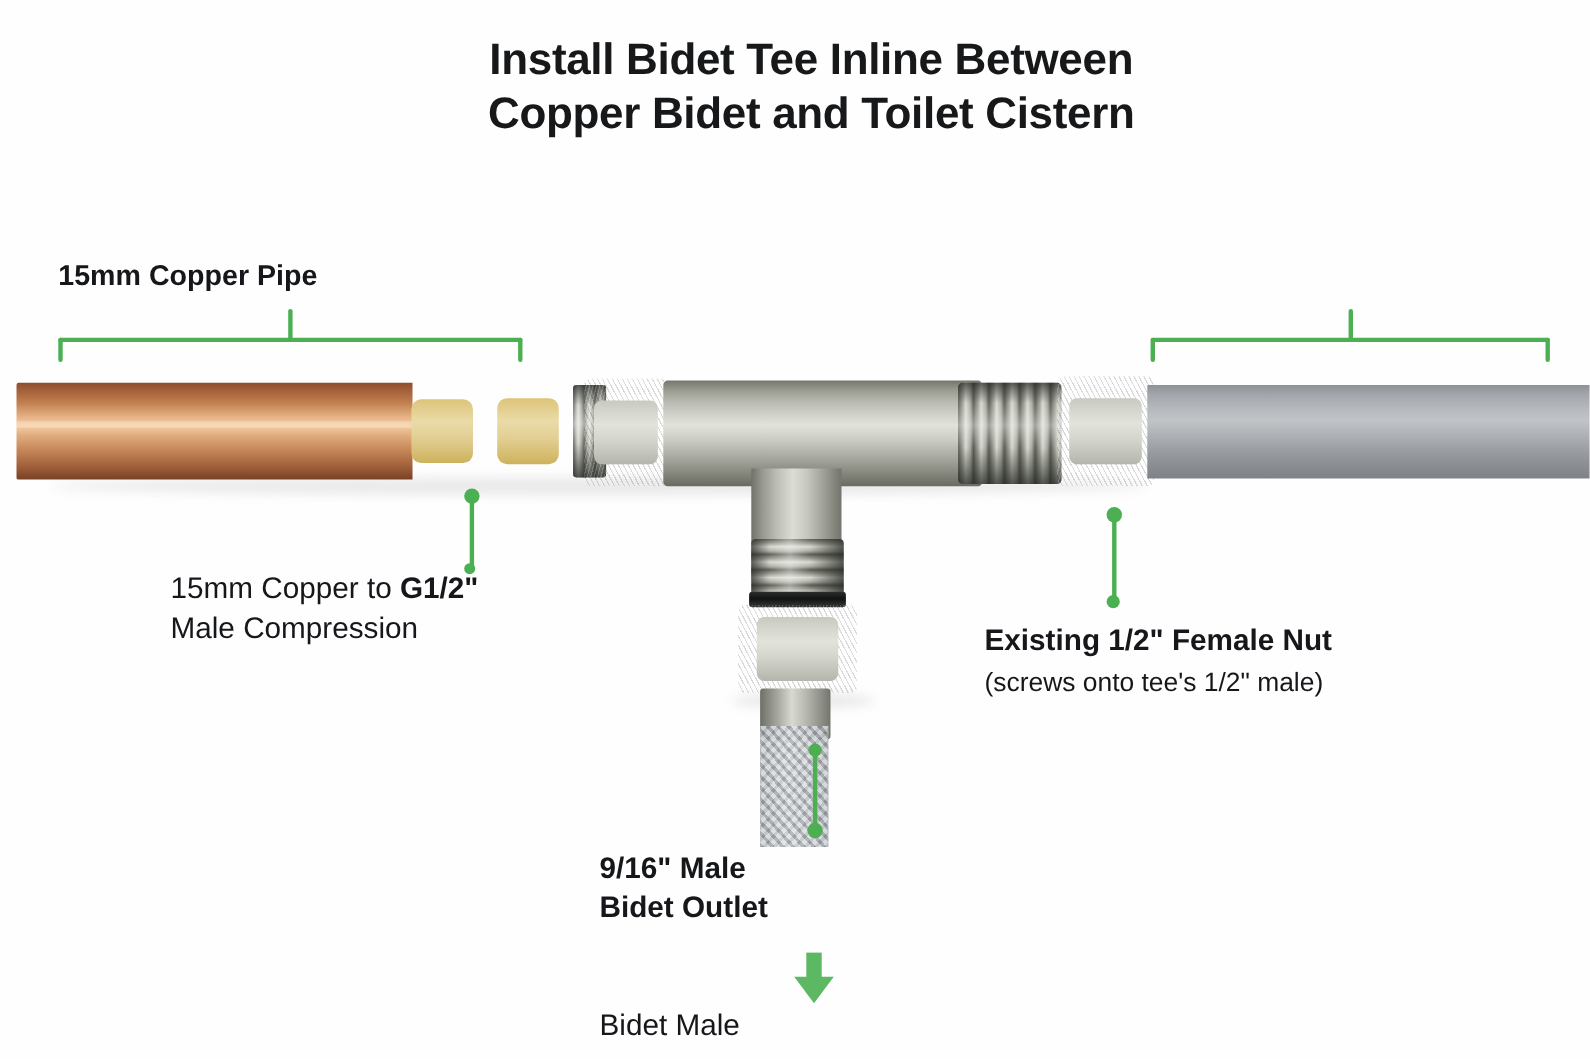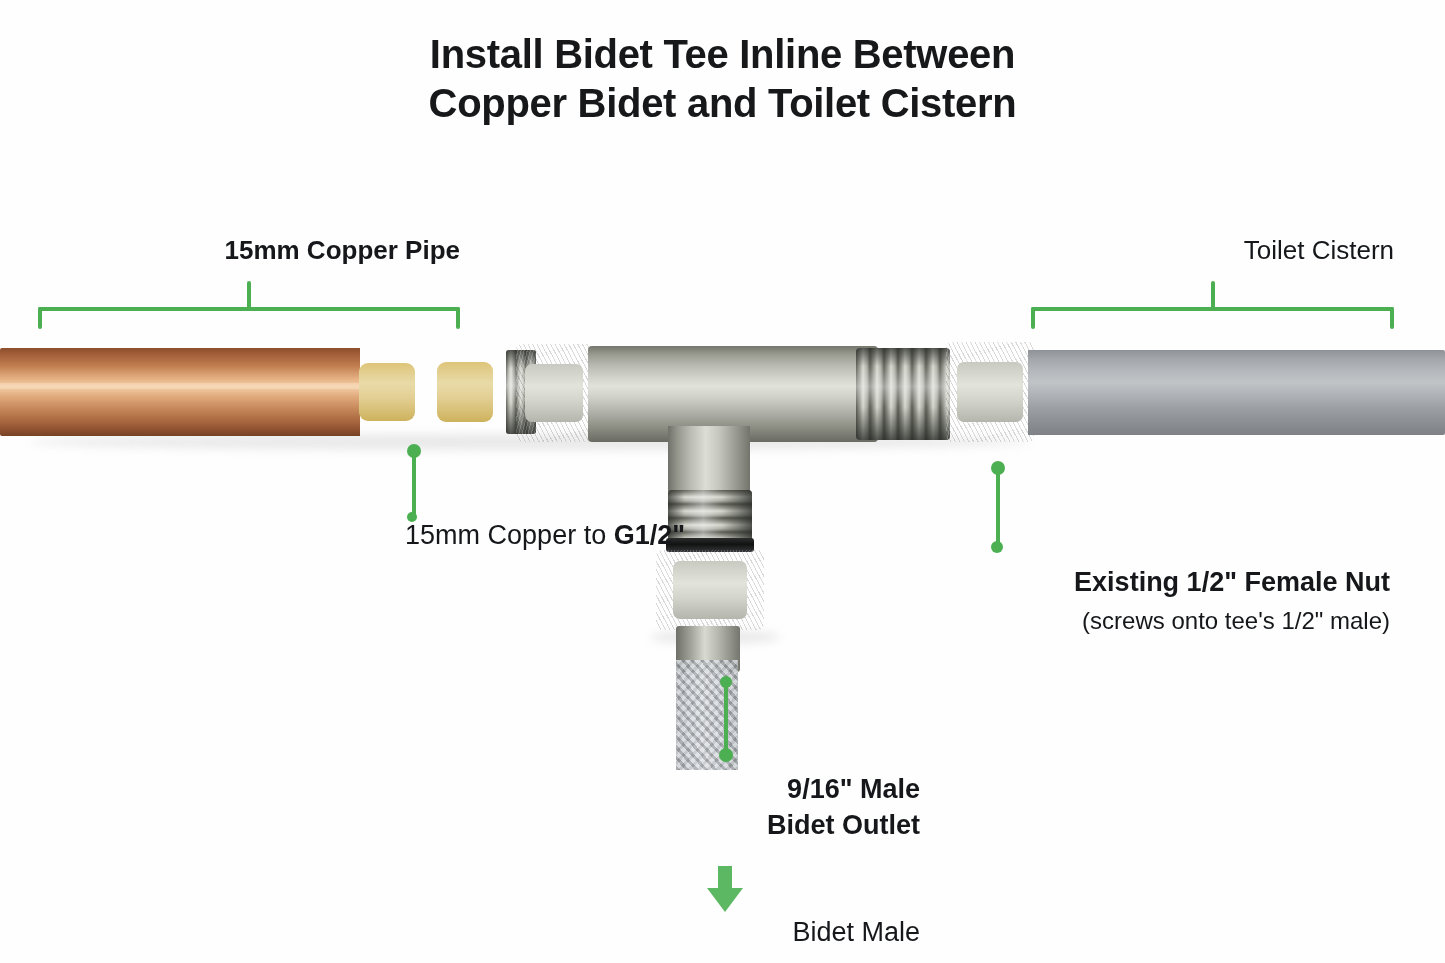--- a/index.html
+++ b/index.html
@@ -1,34 +1,34 @@
 <!DOCTYPE html>
 <html><head>
 <meta charset="utf-8">
 <style>
   html,body{margin:0;padding:0;background:#ffffff;}
   body{
     width:1445px;height:963px;position:relative;overflow:hidden;
     font-family:"Liberation Sans","DejaVu Sans",sans-serif;
     color:#1a1a1a;background:#fefefe;
   }
-  .stage{position:absolute;inset:0;}
+  .stage{position:absolute;inset:0;margin-left:15px;}
 
   
   #title{
     position:absolute;left:0;top:30px;width:1445px;text-align:center;
     font-size:40px;font-weight:bold;line-height:1.22;letter-spacing:-0.3px;
     color:#17181a;
   }
   #title .l2{display:block;}
 
   
   .cap{position:absolute;line-height:1.32;color:#15171a;}
   .cap .b{font-weight:bold;}
-  .center{text-align:right;}
+  .center{text-align:left;}
 
   
   .bracket{position:absolute;}
   .bracket .bar{position:absolute;left:0;top:0;height:4px;width:100%;
       background:#4caf52;border-radius:2px;}
   .bracket .endL,.bracket .endR{position:absolute;top:0;width:4px;
       background:#4caf52;border-radius:2px;}
   .bracket .endL{left:0;}
   .bracket .endR{right:0;}
   .bracket .stem{position:absolute;width:4px;background:#4caf52;border-radius:2px;}
@@ -192,21 +192,20 @@
 
   <div class="cap center" style="left:38px;top:233px;width:422px;font-size:26px;font-weight:bold;">15mm Copper Pipe</div>
 
   <div class="bracket" style="left:38px;top:307px;width:422px;height:22px;">
     <div class="bar"></div>
     <div class="endL" style="height:22px;"></div>
     <div class="endR" style="height:22px;"></div>
     <div class="stem" style="left:209px;top:-26px;height:28px;"></div>
   </div>
 
-  <div class="cap center" style="left:1031px;top:233px;width:363px;font-size:26px;font-weight:normal;">Toilet Cistern</div>
 
   <div class="bracket" style="left:1031px;top:307px;width:363px;height:22px;">
     <div class="bar"></div>
     <div class="endL" style="height:22px;"></div>
     <div class="endR" style="height:22px;"></div>
     <div class="stem" style="left:180px;top:-26px;height:28px;"></div>
   </div>
 
   <div id="assembly">
 
@@ -261,20 +260,21 @@
   </div>
 
   <div class="dot" style="left:407px;top:444px;"></div>
   <div class="leader" style="left:412px;top:450px;height:68px;"></div>
   <div class="dot" style="left:407px;top:512px;width:10px;height:10px;"></div>
 
   <div class="cap center" style="left:140px;top:518px;width:545px;font-size:27px;">
     <div>
       <span>15mm Copper to </span><span class="b">G1/2"</span>
     </div>
+    <div>Male Compression</div>
   </div>
 
   <div class="dot" style="left:991px;top:461px;"></div>
   <div class="leader" style="left:996px;top:468px;height:80px;"></div>
   <div class="dot" style="left:991px;top:541px;width:12px;height:12px;"></div>
 
   <div class="cap center" style="left:880px;top:565px;width:510px;">
     <div class="b" style="font-size:27px;">Existing 1/2" Female Nut</div>
     <div style="font-size:24px;margin-top:4px;">(screws onto tee's 1/2" male)</div>
   </div>

